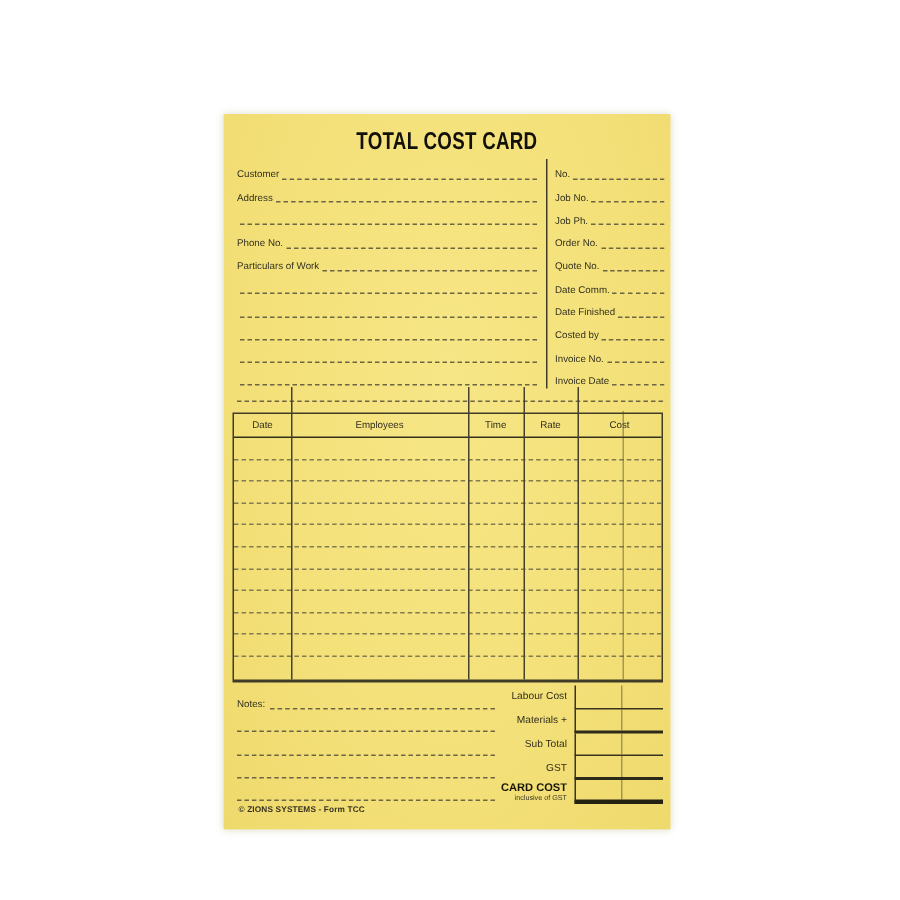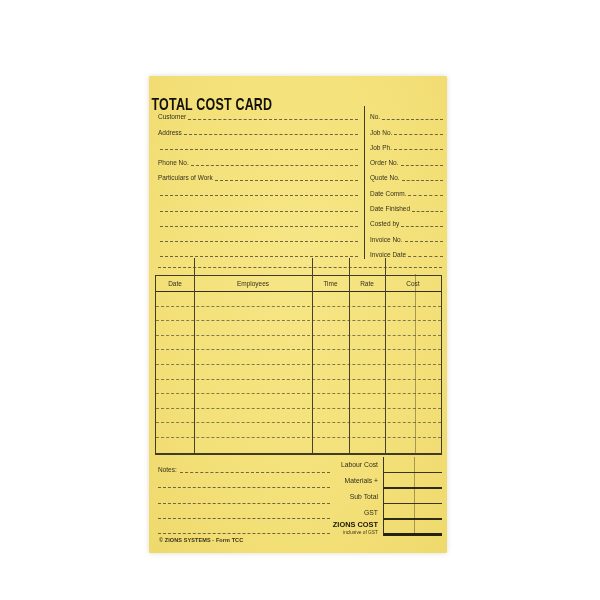--- a/index.html
+++ b/index.html
@@ -8,21 +8,21 @@
   .stage { position:relative; width:600px; height:600px; background:#ffffff; overflow:hidden; }
 
   .card {
     position:absolute; left:149px; top:76px; width:298px; height:477px;
     background: radial-gradient(ellipse at 50% 38%, #f7e686 0%, #f3e078 62%, #eed96c 100%);
     box-shadow: 0 0 5px rgba(120,110,60,0.25);
     border-radius:1px;
   }
 
   
-  .title-wrap { position:absolute; top:19px; left:0; right:0; text-align:left; }
+  .title-wrap { position:absolute; top:9px; left:0; right:0; text-align:center; }
   .title {
     display:inline-block; font-size:13px; font-weight:bold; color:#12100a;
     letter-spacing:0.2px; transform:scale(0.96,1.25); transform-origin:center;
     white-space:nowrap;
   }
 
   
   .head { position:absolute; top:30px; left:9px; right:4px; display:flex; }
   .head-left  { width:206px; }
   .head-right { flex:1; border-left:1.3px solid #403c28; padding-left:5px; }
@@ -278,21 +278,21 @@
           </span>
       </div>
       <div class="trow t4">
         <span class="tlabel">GST</span>
         <span class="tbox">
             <span class="cent"></span>
           </span>
       </div>
       <div class="trow t5">
         <span class="tlabel big">
-          <span>ZIONS COST</span>
+          <span>CARD COST</span>
           <span class="tnote">inclusive of GST</span>
         </span>
         <span class="tbox">
             <span class="cent"></span>
           </span>
       </div>
     </div>
 
     <div class="copyright">© ZIONS SYSTEMS - Form TCC</div>
 

